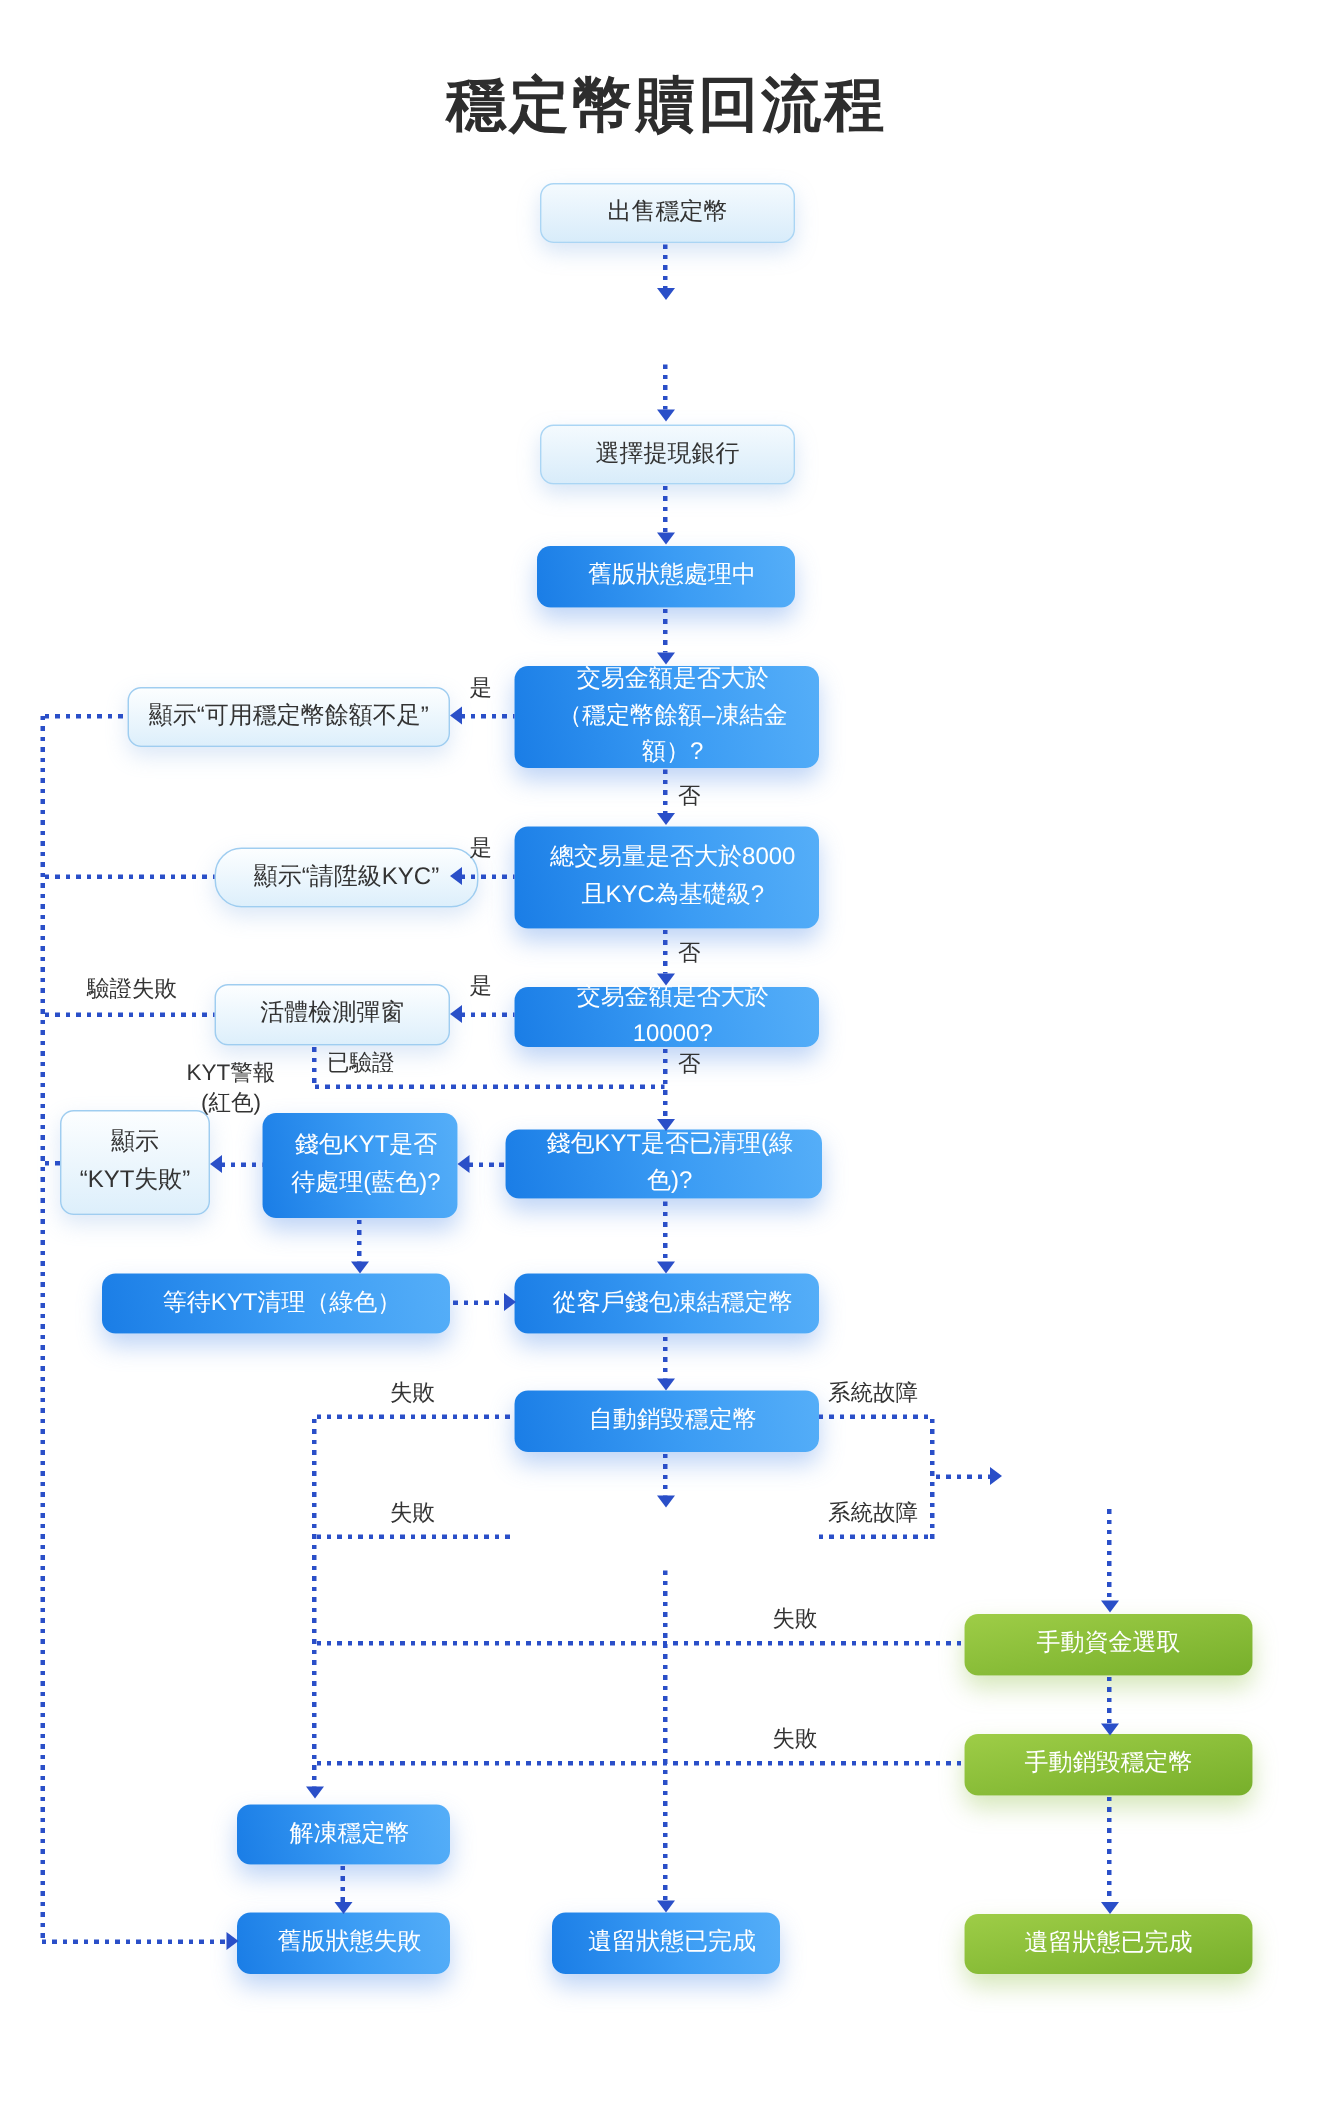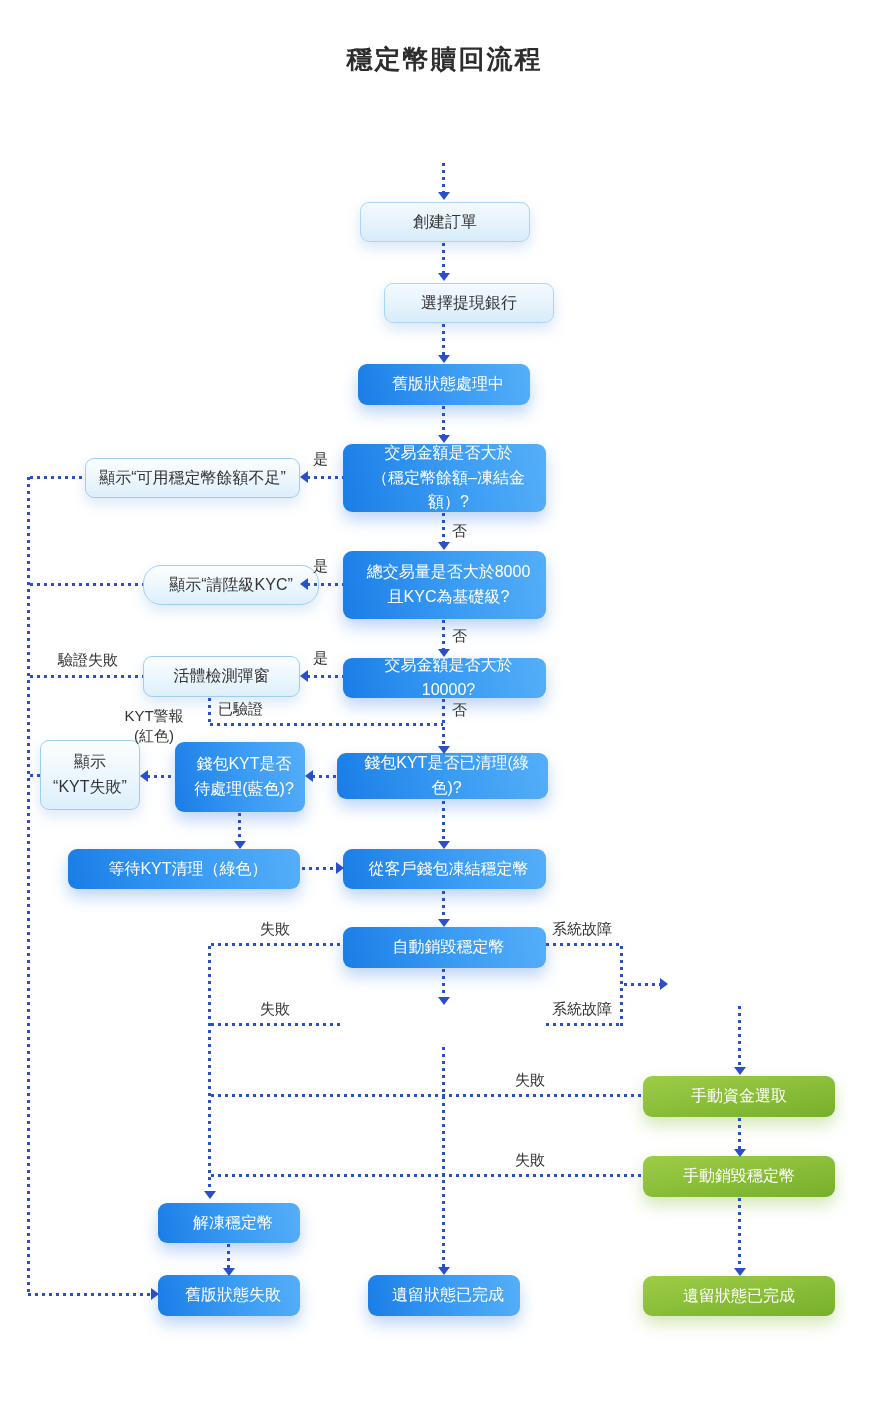--- a/index.html
+++ b/index.html
@@ -1,18 +1,18 @@
 <!DOCTYPE html>
 <html><head>
 <meta charset="utf-8">
 <style>
   html,body{margin:0;padding:0;background:#ffffff;}
   body{font-family:"Liberation Sans","DejaVu Sans",sans-serif;}
   .canvas{position:relative;width:889px;height:1409px;margin:0 auto;background:#ffffff;overflow:hidden;}
-  .title{position:absolute;left:0;top:42px;width:100%;text-align:center;font-size:26px;font-weight:700;color:#2d2d2d;letter-spacing:2px;}
+  .title{position:absolute;left:0;top:42px;width:100%;text-align:center;font-size:40px;font-weight:700;color:#2d2d2d;letter-spacing:2px;}
   .node{position:absolute;box-sizing:border-box;display:flex;align-items:center;justify-content:center;
         text-align:center;border-radius:9px;font-size:16px;line-height:1.55;white-space:pre-line;padding:4px 8px;}
   .node-light{background:linear-gradient(180deg,#f4fafe 0%,#d8ecfa 100%);border:1.5px solid #aad5f4;color:#333;
         box-shadow:0 6px 14px rgba(140,180,230,.35);}
   .node-outline{background:linear-gradient(180deg,#fcfeff 0%,#ddeffb 100%);border:1.5px solid #9fcdf0;color:#333;
         box-shadow:0 6px 14px rgba(140,180,230,.30);}
   .node-blue{background:linear-gradient(78deg,#1a7de6 0%,#3b9cf4 55%,#55aef8 100%);color:#fff;border:none;
         box-shadow:0 8px 16px rgba(110,160,235,.45);padding-left:16px;}
   .node-green{background:linear-gradient(170deg,#9ecd47 0%,#77af2b 100%);color:#fff;border:none;
         box-shadow:0 8px 16px rgba(150,195,80,.40);}
@@ -24,22 +24,22 @@
   .arr-left{border-width:6px 8px 6px 0;border-color:transparent #2a4fc8 transparent transparent;}
   .arr-right{border-width:6px 0 6px 8px;border-color:transparent transparent transparent #2a4fc8;}
 </style>
 </head>
 <body>
 
 <div class="canvas">
 
   <div class="title">穩定幣贖回流程</div>
 
-  <div class="node node-light" style="left:360px;top:202px;width:170px;height:40px;">創建訂單</div>
-  <div class="node node-light" style="left:360px;top:283px;width:170px;height:40px;margin-left:24px;">選擇提現銀行</div>
+  <div class="node node-light" style="left:360px;top:122px;width:170px;height:40px;">出售穩定幣</div>
+  <div class="node node-light" style="left:360px;top:283px;width:170px;height:40px;">選擇提現銀行</div>
   <div class="node node-blue" style="left:358px;top:364px;width:172px;height:41px;">舊版狀態處理中</div>
 
   <div class="node node-blue" style="left:343px;top:444px;width:203px;height:68px;">交易金額是否大於
 （穩定幣餘額–凍結金額）?</div>
   <div class="node node-blue" style="left:343px;top:551px;width:203px;height:68px;">總交易量是否大於8000
 且KYC為基礎級?</div>
   <div class="node node-blue" style="left:343px;top:658px;width:203px;height:40px;">交易金額是否大於10000?</div>
   <div class="node node-blue" style="left:337px;top:753px;width:211px;height:46px;">錢包KYT是否已清理(綠色)?</div>
 
   <div class="node node-outline" style="left:85px;top:458px;width:215px;height:40px;">顯示“可用穩定幣餘額不足”</div>

